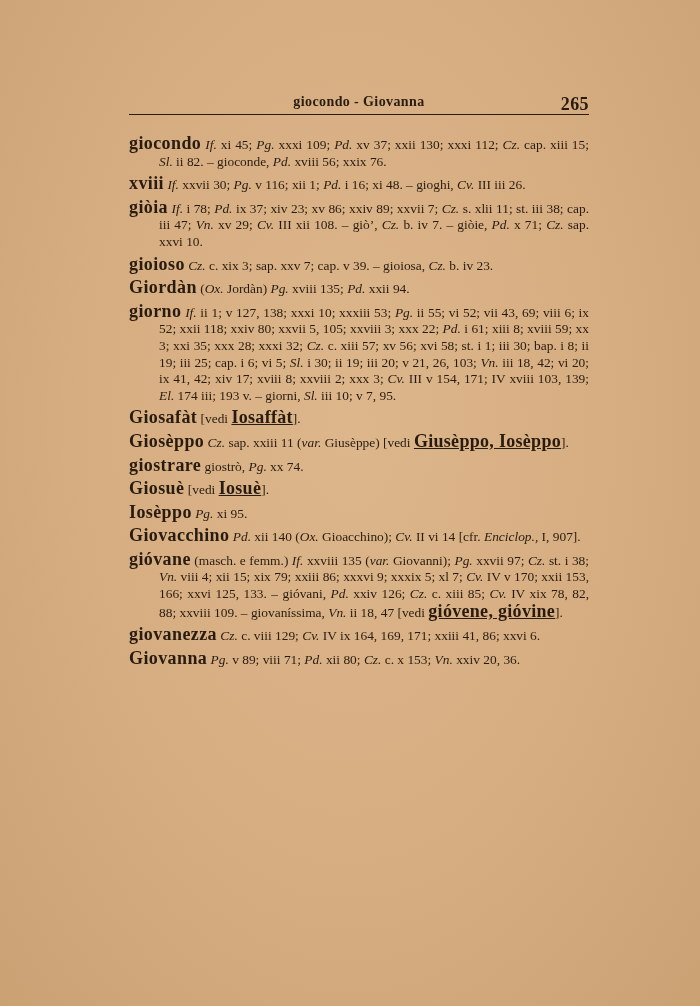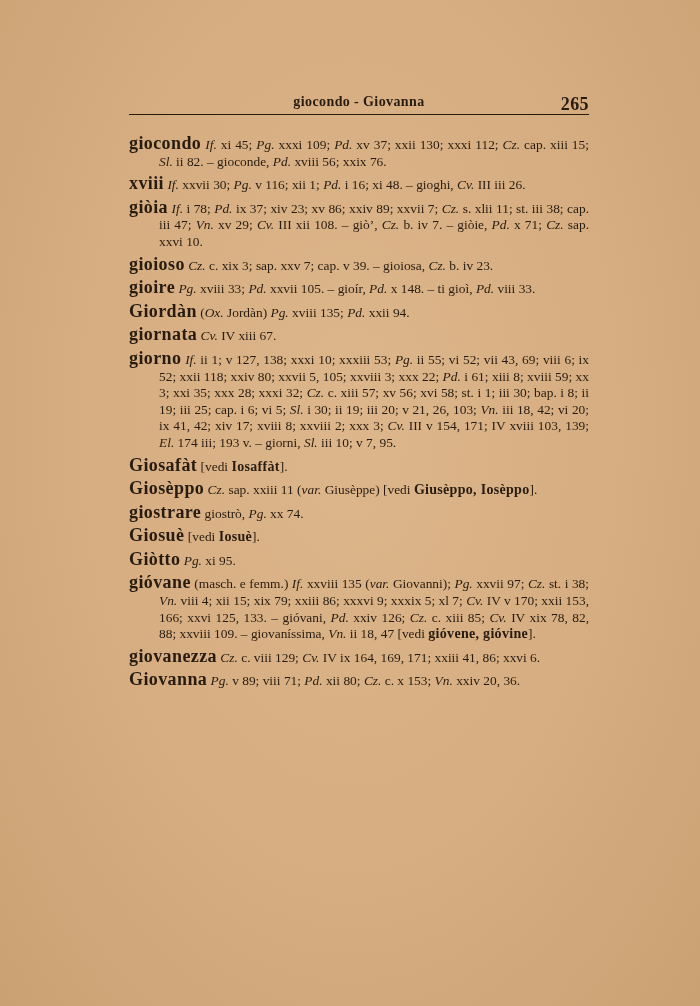--- a/index.html
+++ b/index.html
@@ -38,45 +38,44 @@
   .entry {
     margin: 0 0 5px 0;
     padding-left: 30px;
     text-indent: -30px;
     font-size: 13.4px;
     line-height: 16.6px;
     text-align: justify;
   }
   .hw { font-weight: bold; letter-spacing: 0.4px; font-size: 18px; }
   .it { font-style: italic; }
-  .bd { font-weight: bold; letter-spacing: 0.3px; font-size: 14px; }
+  .bd { font-weight: bold; letter-spacing: 0.3px; font-size: 18px; text-decoration: underline; }
   .rm { }
 </style>
 </head>
 <body>
 
 <div class="page">
   <div class="content">
     <div class="header">
       <span>giocondo - Giovanna</span>
       <span class="pagenum">265</span>
     </div>
     <hr class="rule">
     <div class="entries">
         <p class="entry"><span class="hw">giocondo</span> <span class="it">If.</span><span class="rm"> xi 45; </span><span class="it">Pg.</span><span class="rm"> xxxi 109; </span><span class="it">Pd.</span><span class="rm"> xv 37; xxii 130; xxxi 112; </span><span class="it">Cz.</span><span class="rm"> cap. xiii 15; </span><span class="it">Sl.</span><span class="rm"> ii 82. – gioconde, </span><span class="it">Pd.</span><span class="rm"> xviii 56; xxix 76.</span></p>
         <p class="entry"><span class="hw">xviii</span> <span class="it">If.</span><span class="rm"> xxvii 30; </span><span class="it">Pg.</span><span class="rm"> v 116; xii 1; </span><span class="it">Pd.</span><span class="rm"> i 16; xi 48. – gioghi, </span><span class="it">Cv.</span><span class="rm"> III iii 26.</span></p>
         <p class="entry"><span class="hw">giòia</span> <span class="it">If.</span><span class="rm"> i 78; </span><span class="it">Pd.</span><span class="rm"> ix 37; xiv 23; xv 86; xxiv 89; xxvii 7; </span><span class="it">Cz.</span><span class="rm"> s. xlii 11; st. iii 38; cap. iii 47; </span><span class="it">Vn.</span><span class="rm"> xv 29; </span><span class="it">Cv.</span><span class="rm"> III xii 108. – giò’, </span><span class="it">Cz.</span><span class="rm"> b. iv 7. – giòie, </span><span class="it">Pd.</span><span class="rm"> x 71; </span><span class="it">Cz.</span><span class="rm"> sap. xxvi 10.</span></p>
         <p class="entry"><span class="hw">gioioso</span> <span class="it">Cz.</span><span class="rm"> c. xix 3; sap. xxv 7; cap. v 39. – gioiosa, </span><span class="it">Cz.</span><span class="rm"> b. iv 23.</span></p>
-        <p class="entry"><span class="hw">gioire</span> <span class="it">Pg.</span><span class="rm"> xviii 33; </span><span class="it">Pd.</span><span class="rm"> xxvii 105. – gioír, </span><span class="it">Pd.</span><span class="rm"> x 148. – ti gioì, </span><span class="it">Pd.</span><span class="rm"> viii 33.</span></p>
         <p class="entry"><span class="hw">Giordàn</span> <span class="rm">(</span><span class="it">Ox.</span><span class="rm"> Jordàn) </span><span class="it">Pg.</span><span class="rm"> xviii 135; </span><span class="it">Pd.</span><span class="rm"> xxii 94.</span></p>
-        <p class="entry"><span class="hw">giornata</span> <span class="it">Cv.</span><span class="rm"> IV xiii 67.</span></p>
         <p class="entry"><span class="hw">giorno</span> <span class="it">If.</span><span class="rm"> ii 1; v 127, 138; xxxi 10; xxxiii 53; </span><span class="it">Pg.</span><span class="rm"> ii 55; vi 52; vii 43, 69; viii 6; ix 52; xxii 118; xxiv 80; xxvii 5, 105; xxviii 3; xxx 22; </span><span class="it">Pd.</span><span class="rm"> i 61; xiii 8; xviii 59; xx 3; xxi 35; xxx 28; xxxi 32; </span><span class="it">Cz.</span><span class="rm"> c. xiii 57; xv 56; xvi 58; st. i 1; iii 30; bap. i 8; ii 19; iii 25; cap. i 6; vi 5; </span><span class="it">Sl.</span><span class="rm"> i 30; ii 19; iii 20; v 21, 26, 103; </span><span class="it">Vn.</span><span class="rm"> iii 18, 42; vi 20; ix 41, 42; xiv 17; xviii 8; xxviii 2; xxx 3; </span><span class="it">Cv.</span><span class="rm"> III v 154, 171; IV xviii 103, 139; </span><span class="it">El.</span><span class="rm"> 174 iii; 193 v. – giorni, </span><span class="it">Sl.</span><span class="rm"> iii 10; v 7, 95.</span></p>
         <p class="entry"><span class="hw">Giosafàt</span> <span class="rm">[vedi </span><span class="bd">Iosaffàt</span><span class="rm">].</span></p>
         <p class="entry"><span class="hw">Giosèppo</span> <span class="it">Cz.</span><span class="rm"> sap. xxiii 11 (</span><span class="it">var.</span><span class="rm"> Giusèppe) [vedi </span><span class="bd">Giusèppo, Iosèppo</span><span class="rm">].</span></p>
         <p class="entry"><span class="hw">giostrare</span> <span class="rm">giostrò, </span><span class="it">Pg.</span><span class="rm"> xx 74.</span></p>
         <p class="entry"><span class="hw">Giosuè</span> <span class="rm">[vedi </span><span class="bd">Iosuè</span><span class="rm">].</span></p>
-        <p class="entry"><span class="hw">Giòtto</span> <span class="it">Pg.</span><span class="rm"> xi 95.</span></p>
+        <p class="entry"><span class="hw">Iosèppo</span> <span class="it">Pg.</span><span class="rm"> xi 95.</span></p>
+        <p class="entry"><span class="hw">Giovacchino</span> <span class="it">Pd.</span><span class="rm"> xii 140 (</span><span class="it">Ox.</span><span class="rm"> Gioacchino); </span><span class="it">Cv.</span><span class="rm"> II vi 14 [cfr. </span><span class="it">Enciclop.,</span><span class="rm"> I, 907].</span></p>
         <p class="entry"><span class="hw">gióvane</span> <span class="rm">(masch. e femm.) </span><span class="it">If.</span><span class="rm"> xxviii 135 (</span><span class="it">var.</span><span class="rm"> Giovanni); </span><span class="it">Pg.</span><span class="rm"> xxvii 97; </span><span class="it">Cz.</span><span class="rm"> st. i 38; </span><span class="it">Vn.</span><span class="rm"> viii 4; xii 15; xix 79; xxiii 86; xxxvi 9; xxxix 5; xl 7; </span><span class="it">Cv.</span><span class="rm"> IV v 170; xxii 153, 166; xxvi 125, 133. – gióvani, </span><span class="it">Pd.</span><span class="rm"> xxiv 126; </span><span class="it">Cz.</span><span class="rm"> c. xiii 85; </span><span class="it">Cv.</span><span class="rm"> IV xix 78, 82, 88; xxviii 109. – giovaníssima, </span><span class="it">Vn.</span><span class="rm"> ii 18, 47 [vedi </span><span class="bd">gióvene, gióvine</span><span class="rm">].</span></p>
         <p class="entry"><span class="hw">giovanezza</span> <span class="it">Cz.</span><span class="rm"> c. viii 129; </span><span class="it">Cv.</span><span class="rm"> IV ix 164, 169, 171; xxiii 41, 86; xxvi 6.</span></p>
         <p class="entry"><span class="hw">Giovanna</span> <span class="it">Pg.</span><span class="rm"> v 89; viii 71; </span><span class="it">Pd.</span><span class="rm"> xii 80; </span><span class="it">Cz.</span><span class="rm"> c. x 153; </span><span class="it">Vn.</span><span class="rm"> xxiv 20, 36.</span></p>
       </div>
   </div>
 </div>
 
 </body></html>

